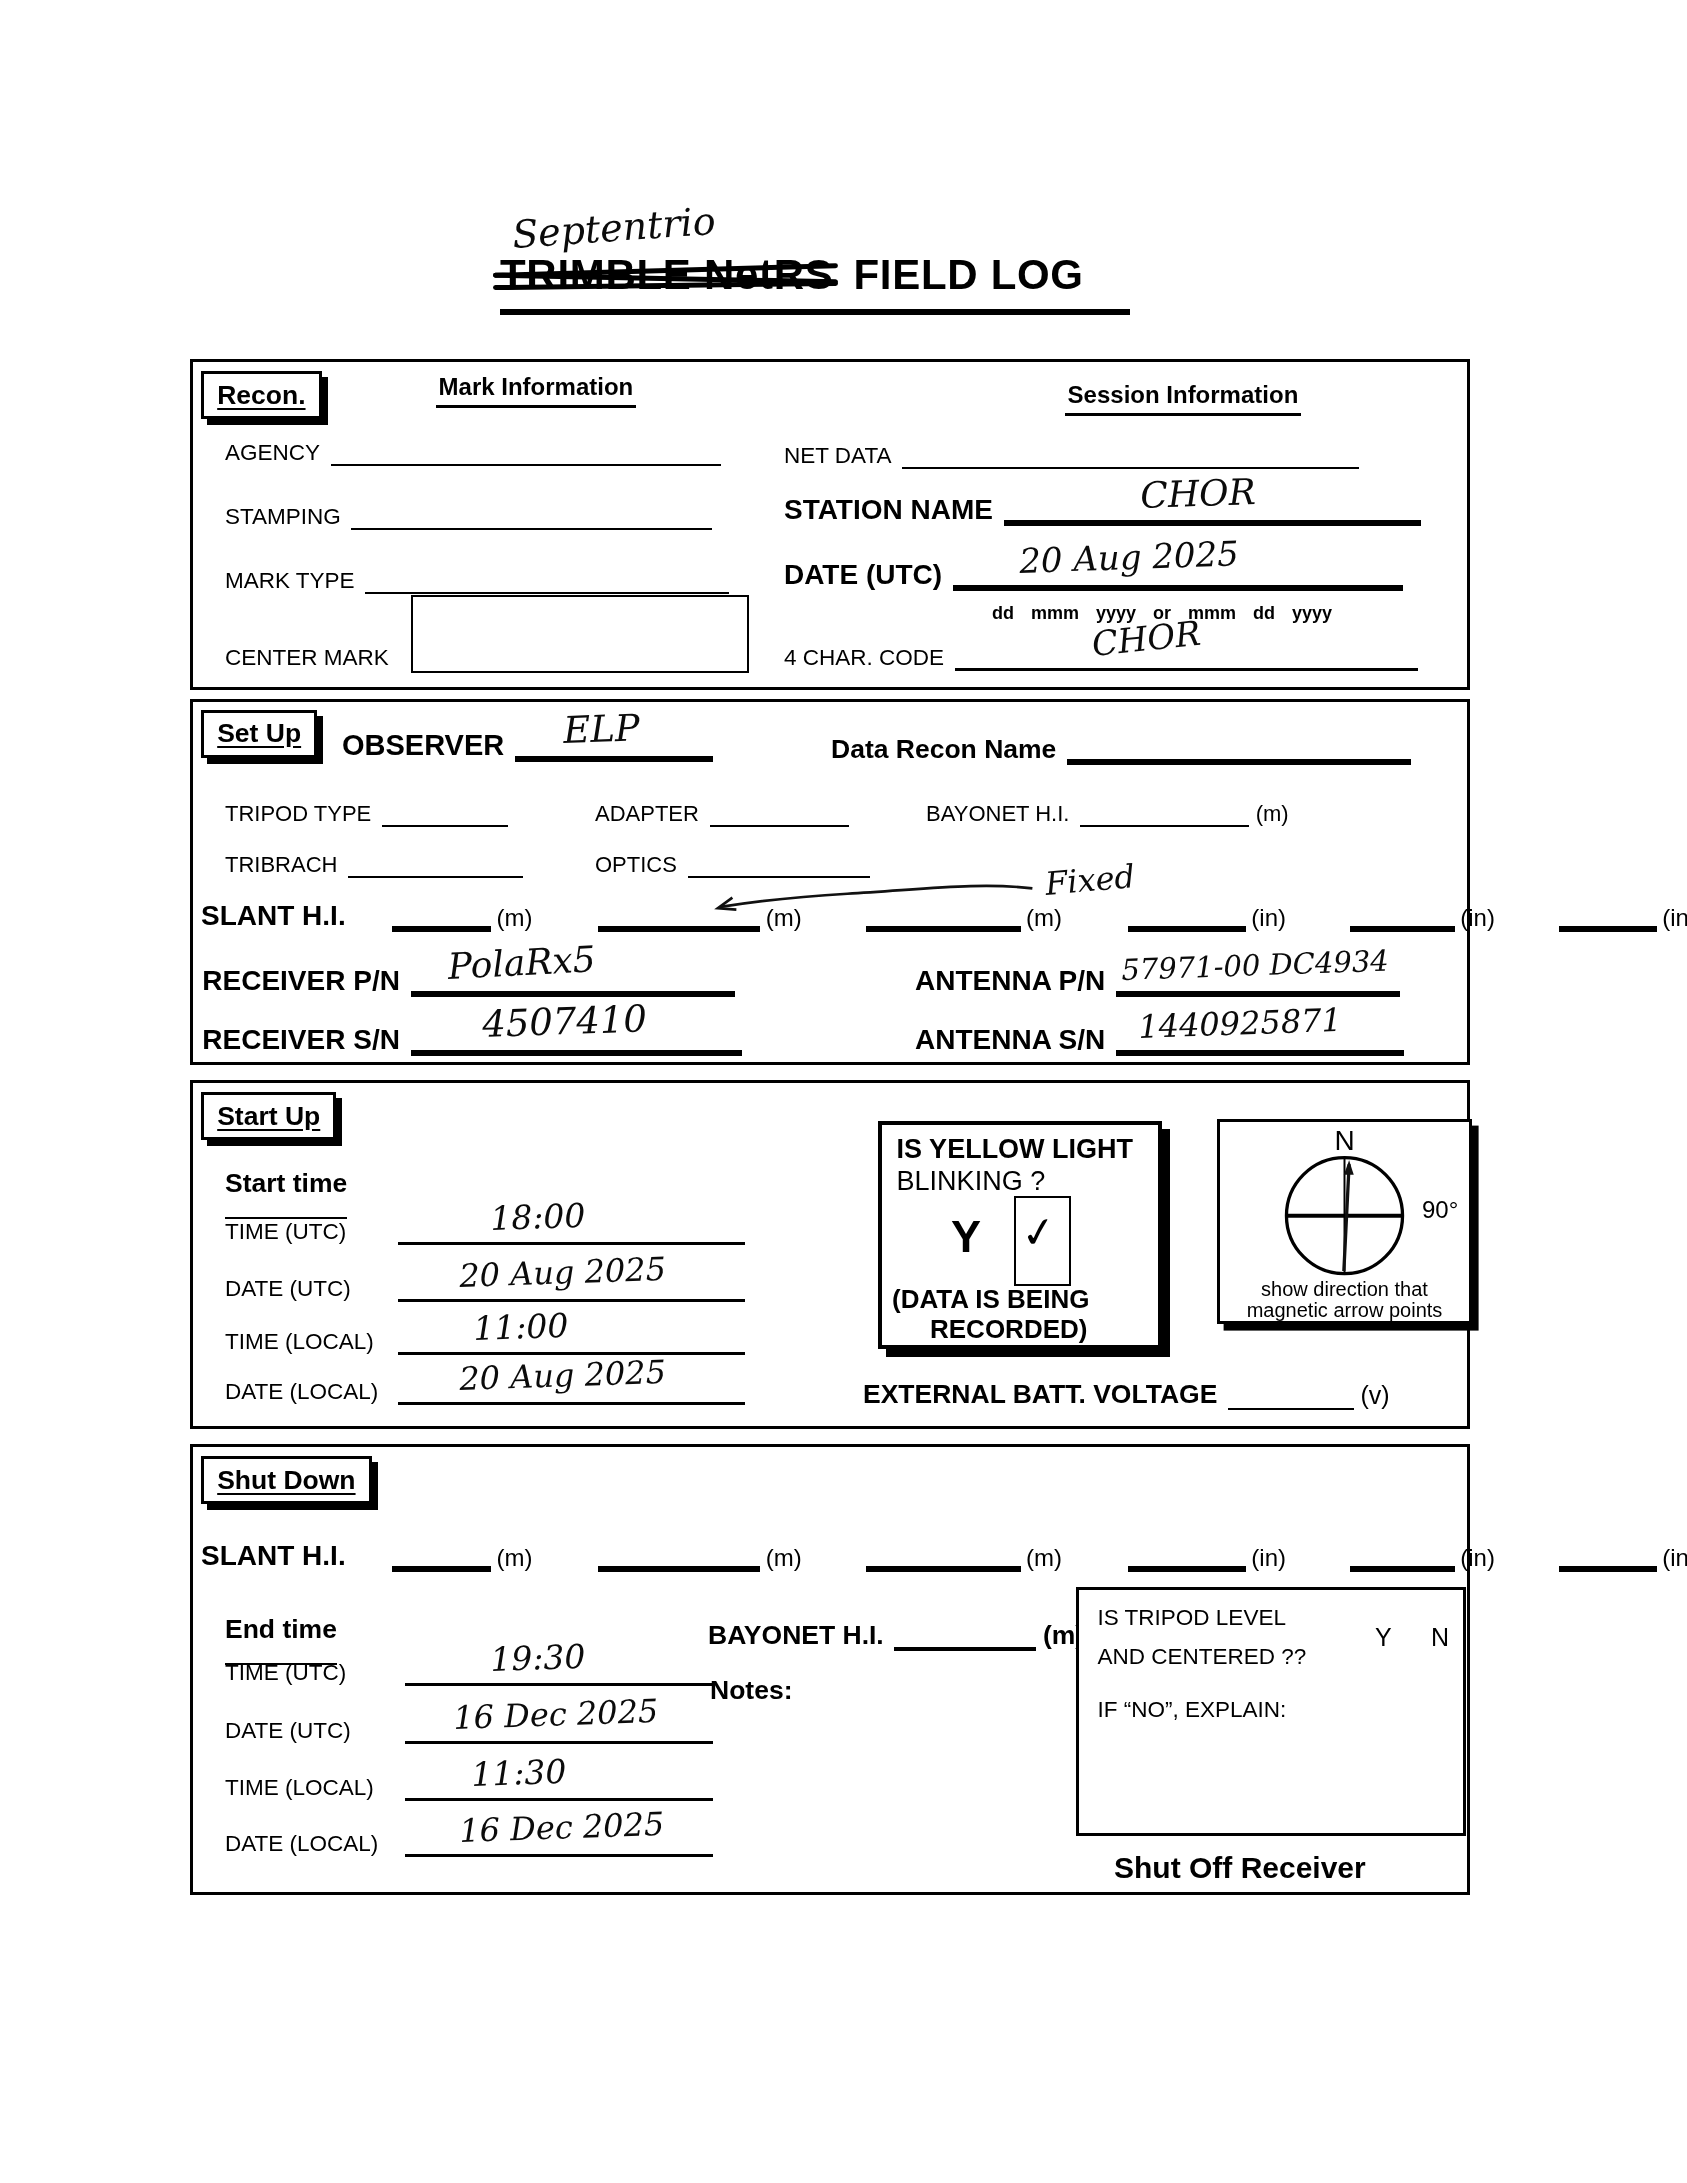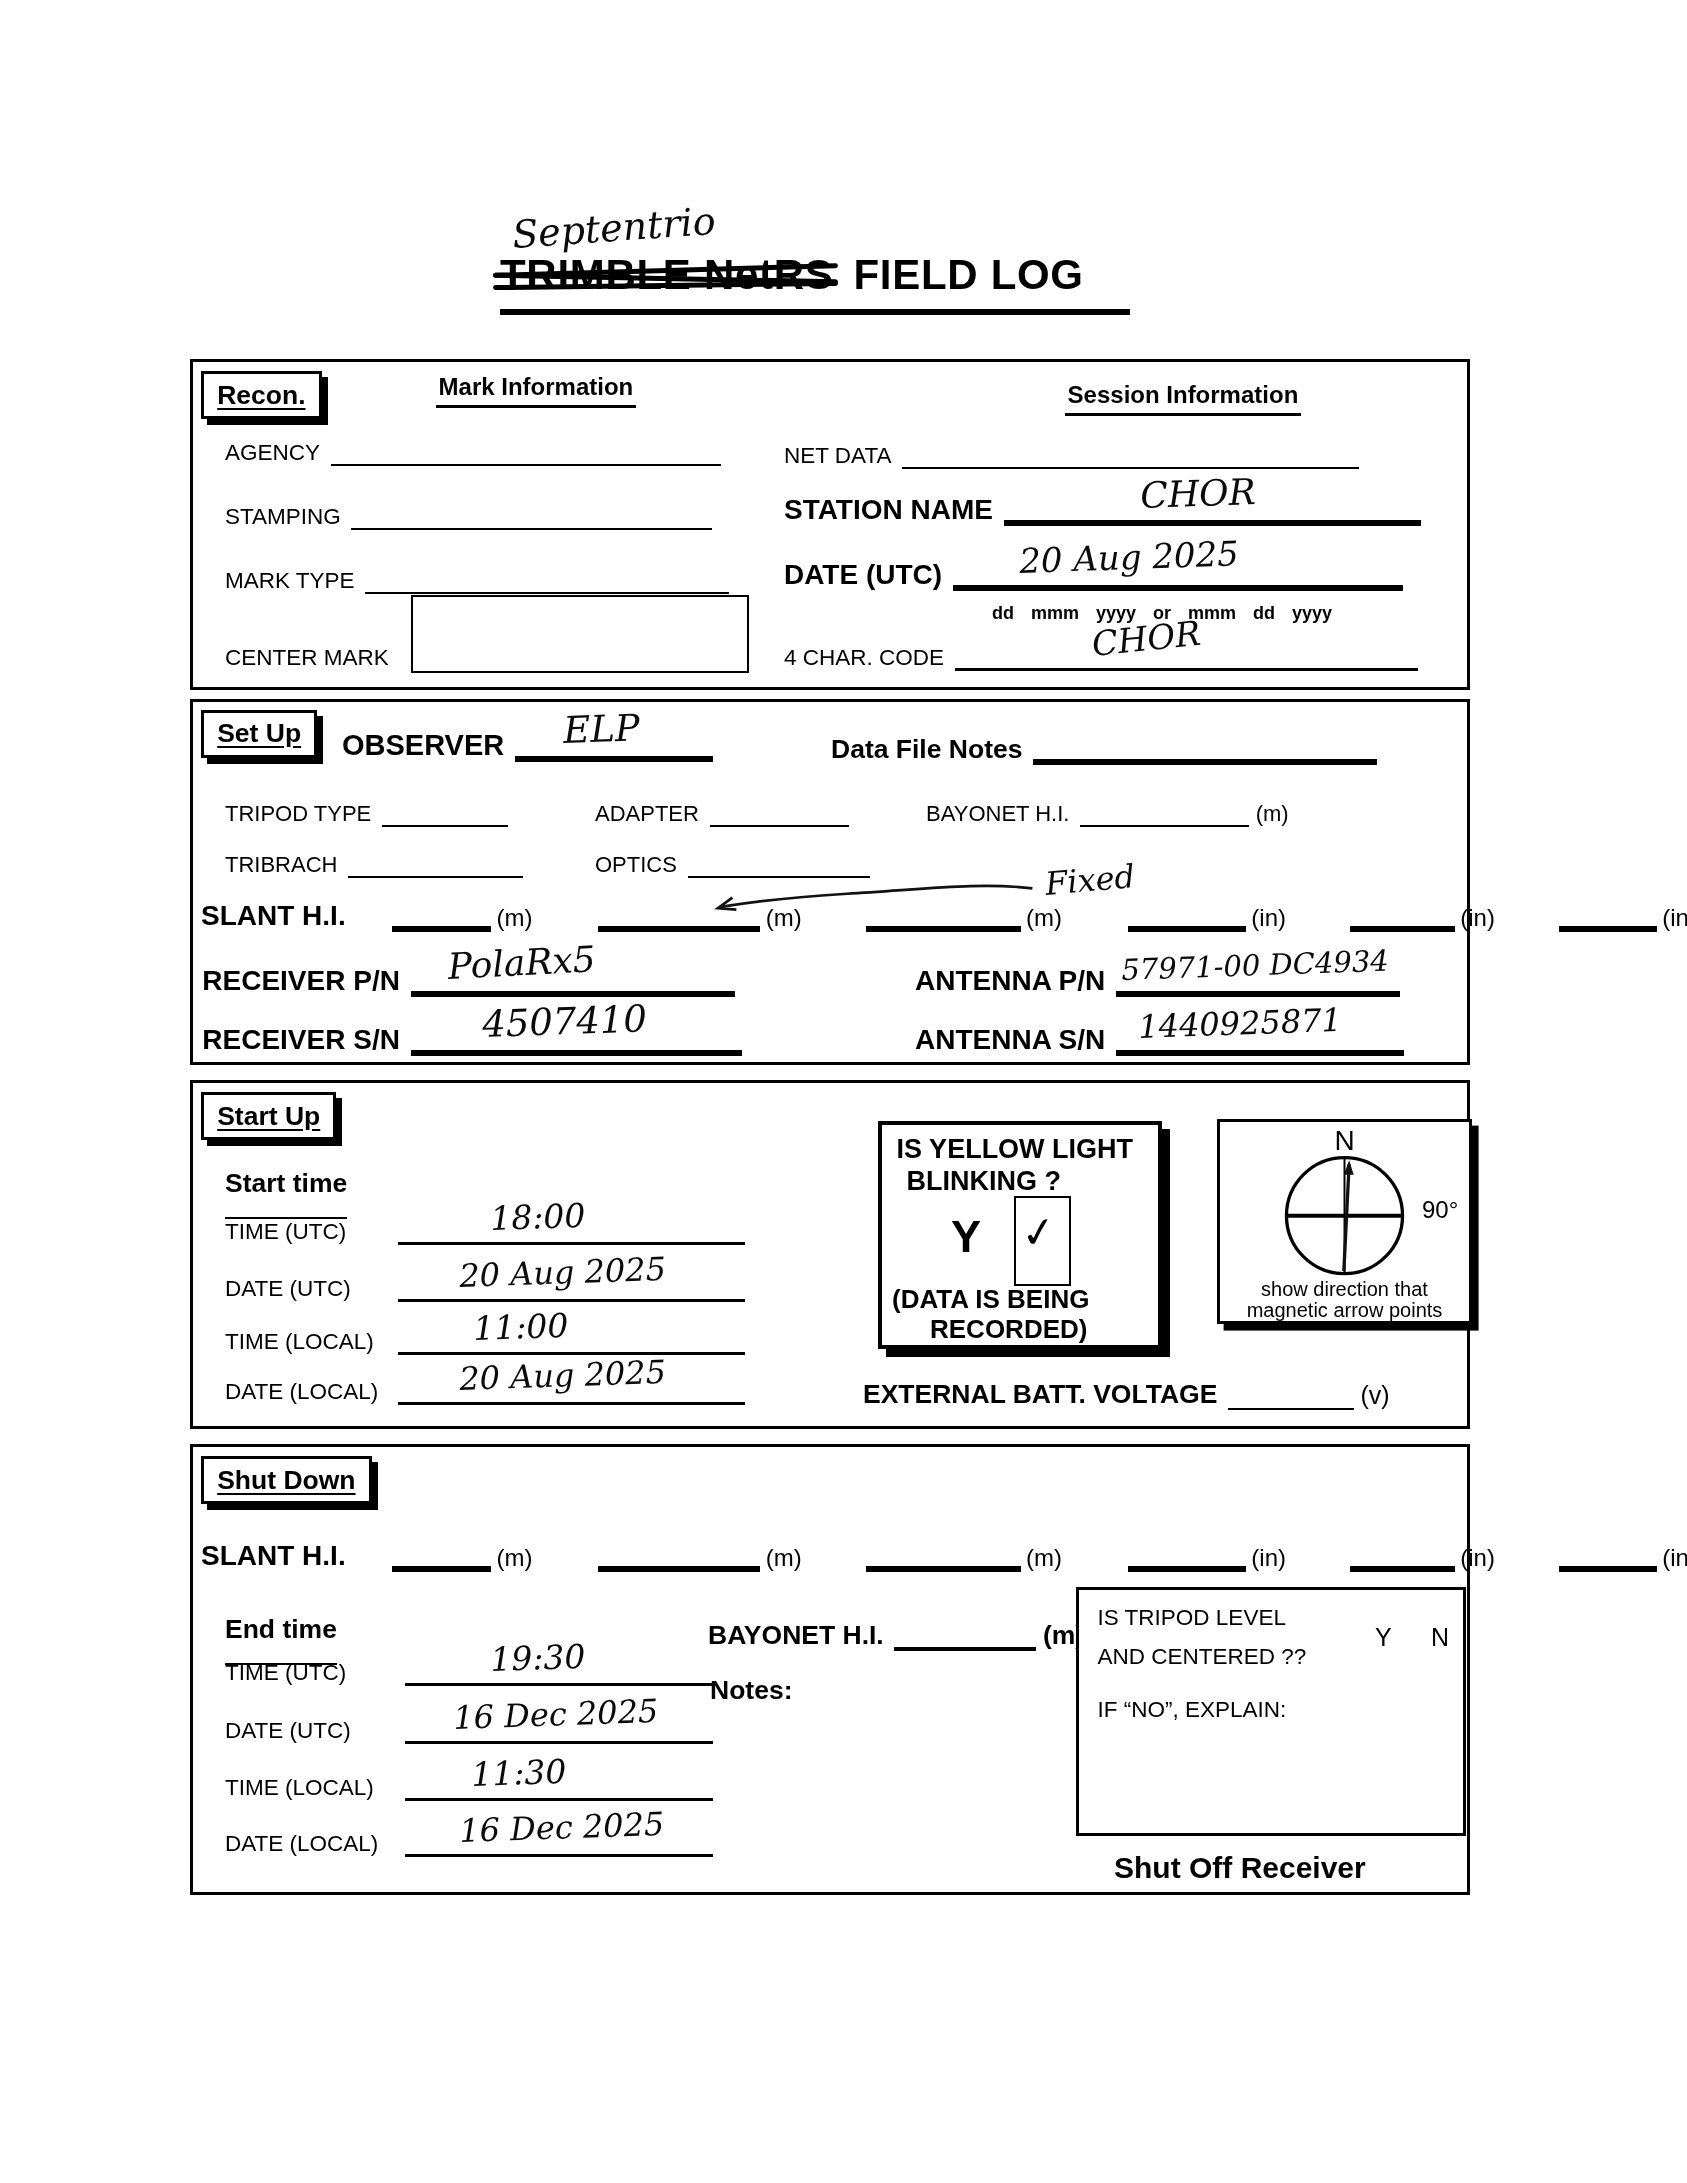--- a/index.html
+++ b/index.html
@@ -122,21 +122,21 @@
   <div class="section" id="sec-setup">
     <div class="tab" style="top:8px;left:8px;">Set Up</div>
 
     <div class="row" style="left:149px;top:26.5px;">
       <span class="lbl f44b">OBSERVER</span>
       <span class="line xthick" style="width:198px;">
         <span class="hw" style="left:25%;font-size:37px;">ELP</span>
       </span>
     </div>
     <div class="row" style="left:638px;top:32px;">
-      <span class="lbl f40b">Data File Notes</span>
+      <span class="lbl f40b">Data Recon Name</span>
       <span class="line thick" style="width:344px;"></span>
     </div>
 
     <div class="row" style="left:32px;top:99px;">
       <span class="lbl f33">TRIPOD TYPE</span>
       <span class="line thin" style="width:126px;"></span>
     </div>
     <div class="row" style="left:402px;top:99px;">
       <span class="lbl f33">ADAPTER</span>
       <span class="line thin" style="width:139px;"></span>
@@ -241,21 +241,21 @@
     </div>
     <div class="row" style="left:32px;top:296px;">
       <span class="lbl f34" style="width:162px;">DATE (LOCAL)</span>
       <span class="line med" style="width:347px;">
         <span class="hw" style="left:18%;font-size:32px;">20 Aug 2025</span>
       </span>
     </div>
 
     <div class="shadowbox" style="left:685px;top:38px;width:284px;height:228px;">
       <div class="abs" style="left:14.6px;top:9.3px;font-size:27px;font-weight:bold;">IS YELLOW LIGHT</div>
-      <div class="abs" style="left:14.6px;top:41px;font-size:27px;font-weight:bold;margin-left:10px;">BLINKING ?</div>
+      <div class="abs" style="left:14.6px;top:41px;font-size:27px;font-weight:normal;">BLINKING ?</div>
       <div class="abs" style="left:69px;top:86px;font-size:45px;font-weight:bold;">Y</div>
       <div class="checkbox" style="left:132px;top:71px;width:53px;height:86px;">
         <span class="checkmark">✓</span>
       </div>
       <div class="abs" style="left:10px;top:159px;font-size:26px;font-weight:bold;">(DATA IS BEING</div>
       <div class="abs" style="left:48px;top:189px;font-size:26px;font-weight:bold;">RECORDED)</div>
     </div>
 
     <div class="shadowbox" style="left:1024px;top:36px;width:255px;height:205px;border-width:3.3px;box-shadow:6.6px 6.6px 0 #000;">
       <div class="abs" style="left:0;right:0;top:2.6px;text-align:center;font-size:28px;">N</div>

